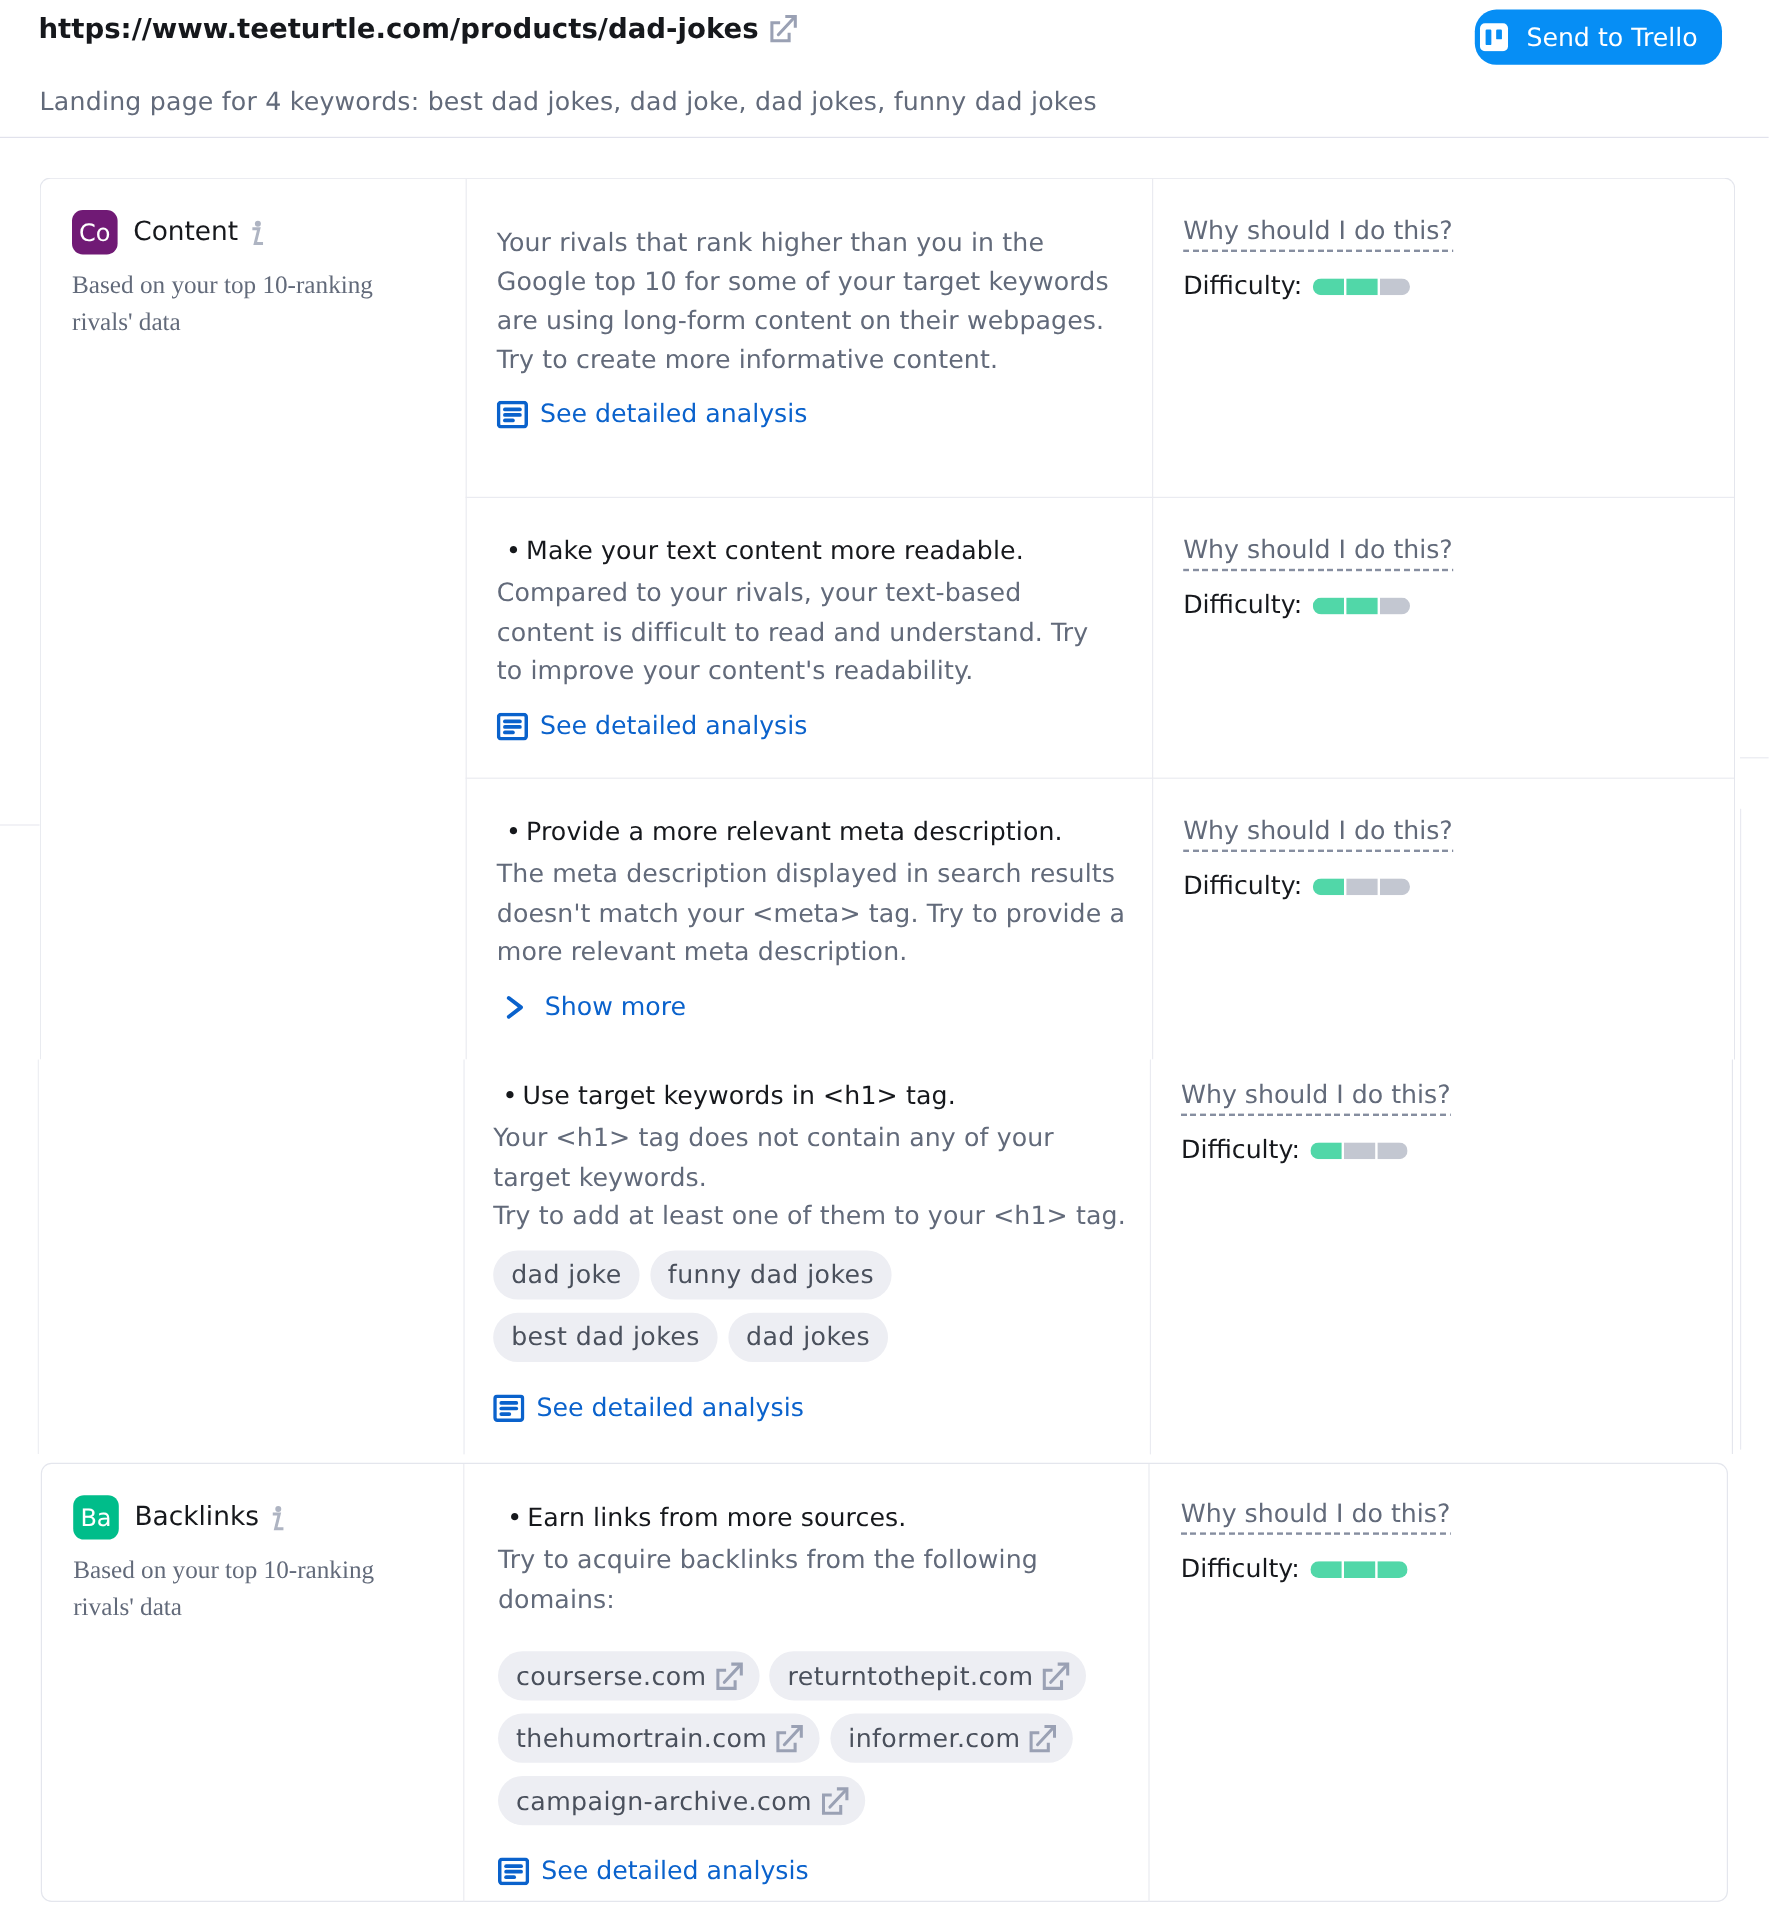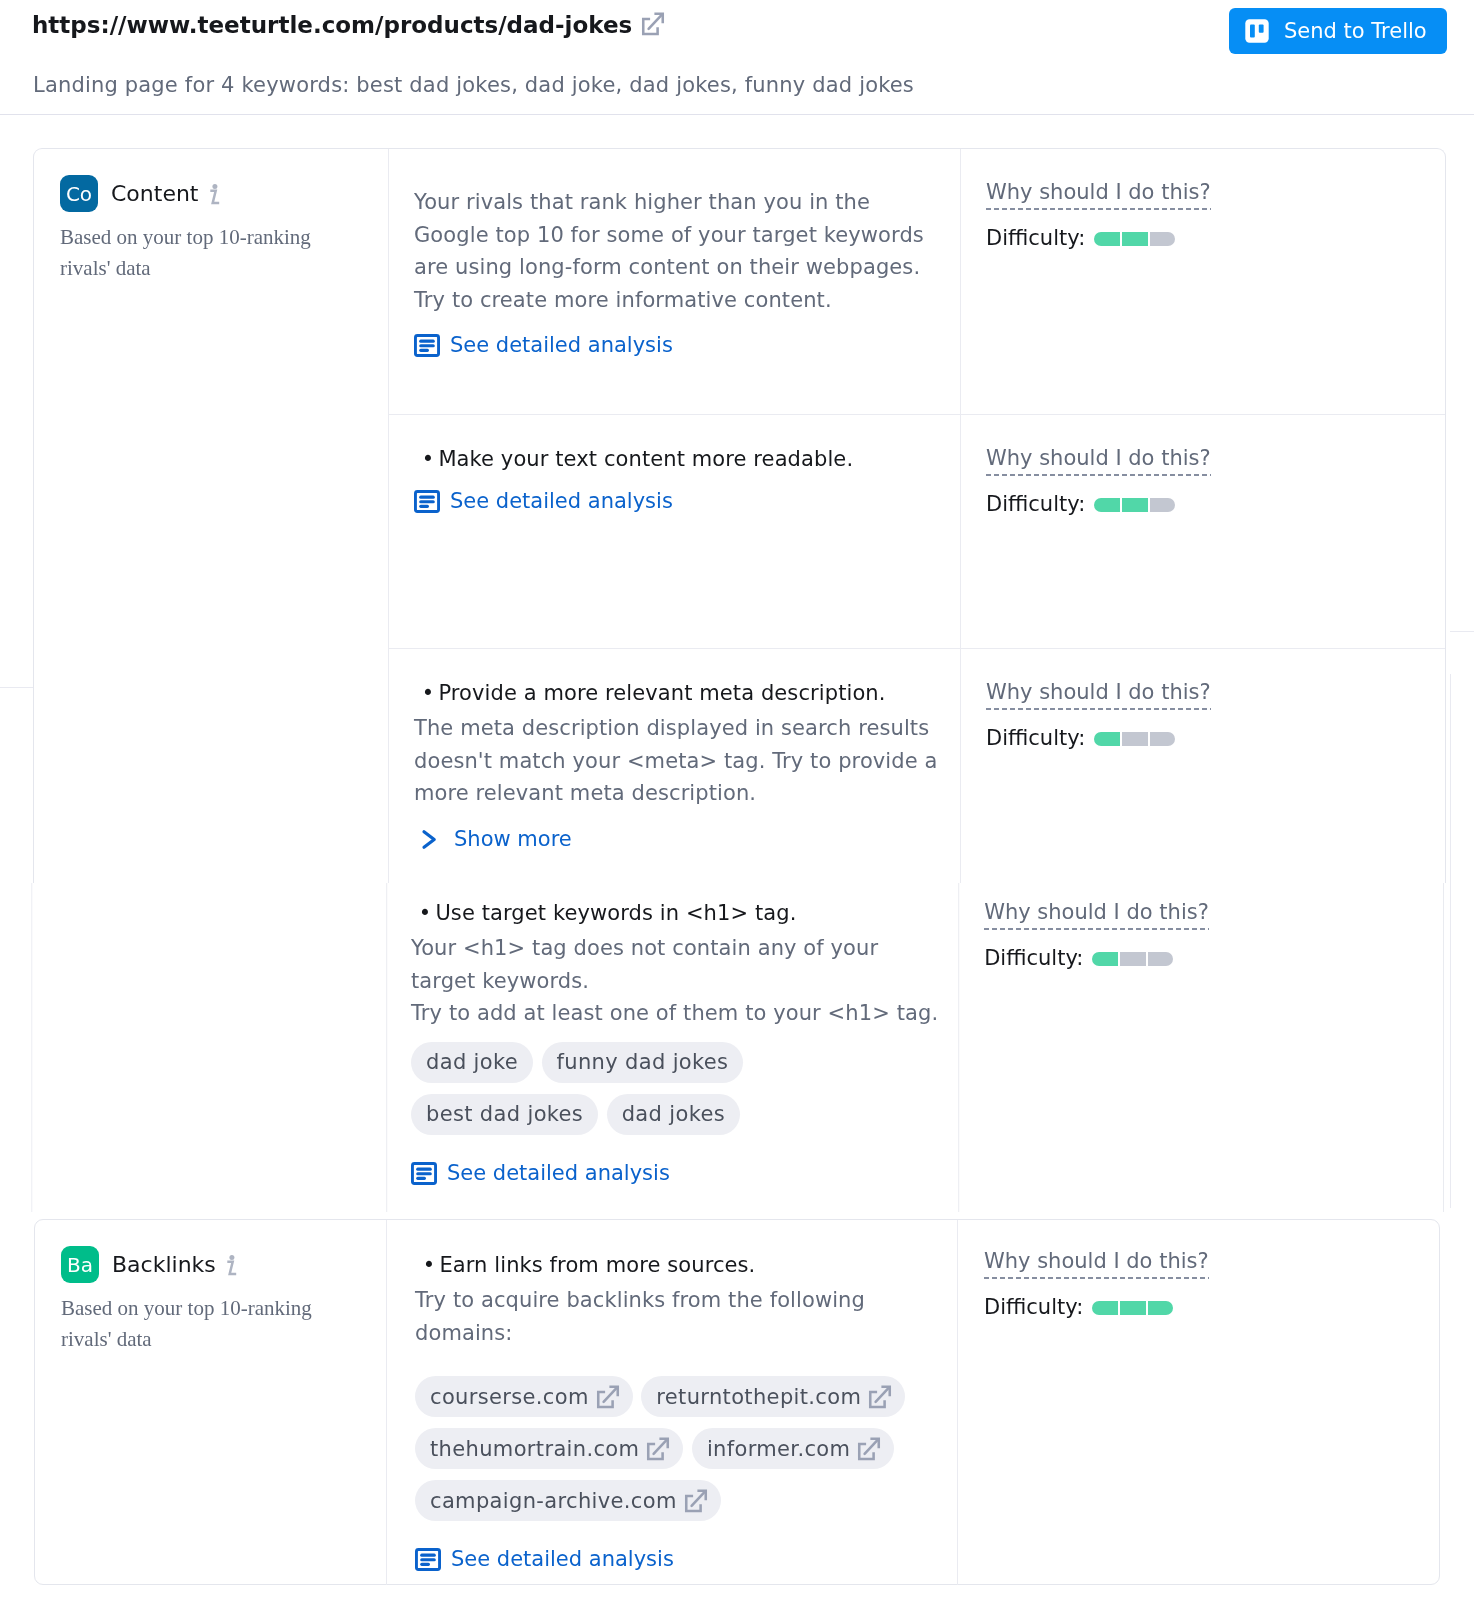--- a/index.html
+++ b/index.html
@@ -22,23 +22,23 @@
     display:flex; align-items:center; gap:8px;
   }
   .hdr-sub {
     position:absolute; left:33px; top:73px;
     font-size:21px; color:#626a7a; white-space:nowrap; letter-spacing:0.18px;
   }
   .hdr-rule { position:absolute; left:0; top:113.5px; width:1474px; height:1.2px; background:#e1e2ec; }
 
   .trello-btn {
     position:absolute; left:1229px; top:8px;
-    height:46px; border-radius:6px; background:#068ef5;
+    height:46px; border-radius:18px; background:#068ef5;
     display:flex; align-items:center; gap:15px;
-    padding:0 20px 0 16px; cursor:pointer; border:none;
+    padding:0 20px 0 4px; cursor:pointer; border:none;
     font-family:inherit;
   }
   .trello-btn .lbl { color:#fff; font-size:21px; white-space:nowrap; letter-spacing:0px; }
 
   
   .card {
     position:absolute;
     border:1px solid #e4e6ed; border-radius:9px; background:#fff;
   }
   .card.clip-bottom { border-bottom:none; border-bottom-left-radius:0; border-bottom-right-radius:0; }
@@ -133,21 +133,21 @@
       <div class="seampart" style="clip-path:inset(883px 0 0 0);transform:translateX(-1.8px)">
         <div class="card clip-bottom" style="left:33px;top:148px;width:1413px;height:1064px">
           <div class="vdiv" style="left:354px;top:0px;height:1063px"></div>
           <div class="vdiv" style="left:926px;top:0px;height:1063px"></div>
           <div class="hdiv" style="left:354px;top:265px;width:1057px"></div>
           <div class="hdiv" style="left:354px;top:499px;width:1057px"></div>
         </div>
       </div>
       <div class="sec-head" style="left:34px;top:175px">
         <div class="sec-title-row">
-          <span class="badge" style="background:#0369a1">Co</span>
+          <span class="badge" style="background:#701a75">Co</span>
           <span class="sec-title">Content</span>
           <span class="ic">
             <svg width="12" height="22" viewBox="0 0 12 22" fill="none" aria-hidden="true">
       <circle cx="5.9" cy="3.5" r="2.5" fill="#aeb4c2"></circle>
       <path d="M1.3 7.7 H6.7 L3.7 19.9 H10.2" stroke="#aeb4c2" stroke-width="2.5" stroke-linecap="butt" stroke-linejoin="miter" fill="none"></path>
     </svg>
           </span>
         </div>
         <div class="sec-sub">Based on your top 10-ranking rivals' data</div>
       </div>
@@ -168,20 +168,21 @@
       <div class="row-aside" style="left:986px;top:180px"><div class="why">Why should I do this?</div><div class="diff-row">
           <span class="diff-lbl">Difficulty:</span>
           <span class="diff-bar">
             <span class="diff-seg on"></span>
             <span class="diff-seg on"></span>
             <span class="diff-seg"></span>
           </span>
         </div></div>
       <div class="row-body" style="left:414px;top:446px;width:519px">
         <div class="it-title"><span class="bul">•</span>Make your text content more readable.</div>
+        <div class="it-desc" style="margin-top:6px">Compared to your rivals, your text-based content is difficult to read and understand. Try to improve your content's readability.</div>
         <div style="margin-top:17px"><div class="act">
             <span class="ic">
               <svg width="26" height="23" viewBox="0 0 26 23" fill="none" aria-hidden="true">
       <rect x="1.45" y="1.45" width="23.1" height="20.1" rx="2.0" stroke="#0a62cc" stroke-width="2.9"></rect>
       <rect x="5.2" y="5.6" width="15.6" height="3.1" rx="1.55" fill="#0a62cc"></rect>
       <rect x="5.2" y="10.2" width="15.6" height="3.1" rx="1.55" fill="#0a62cc"></rect>
       <rect x="5.2" y="14.8" width="9.8" height="3.1" rx="1.55" fill="#0a62cc"></rect>
     </svg>
             </span>
             <span>See detailed analysis</span>

